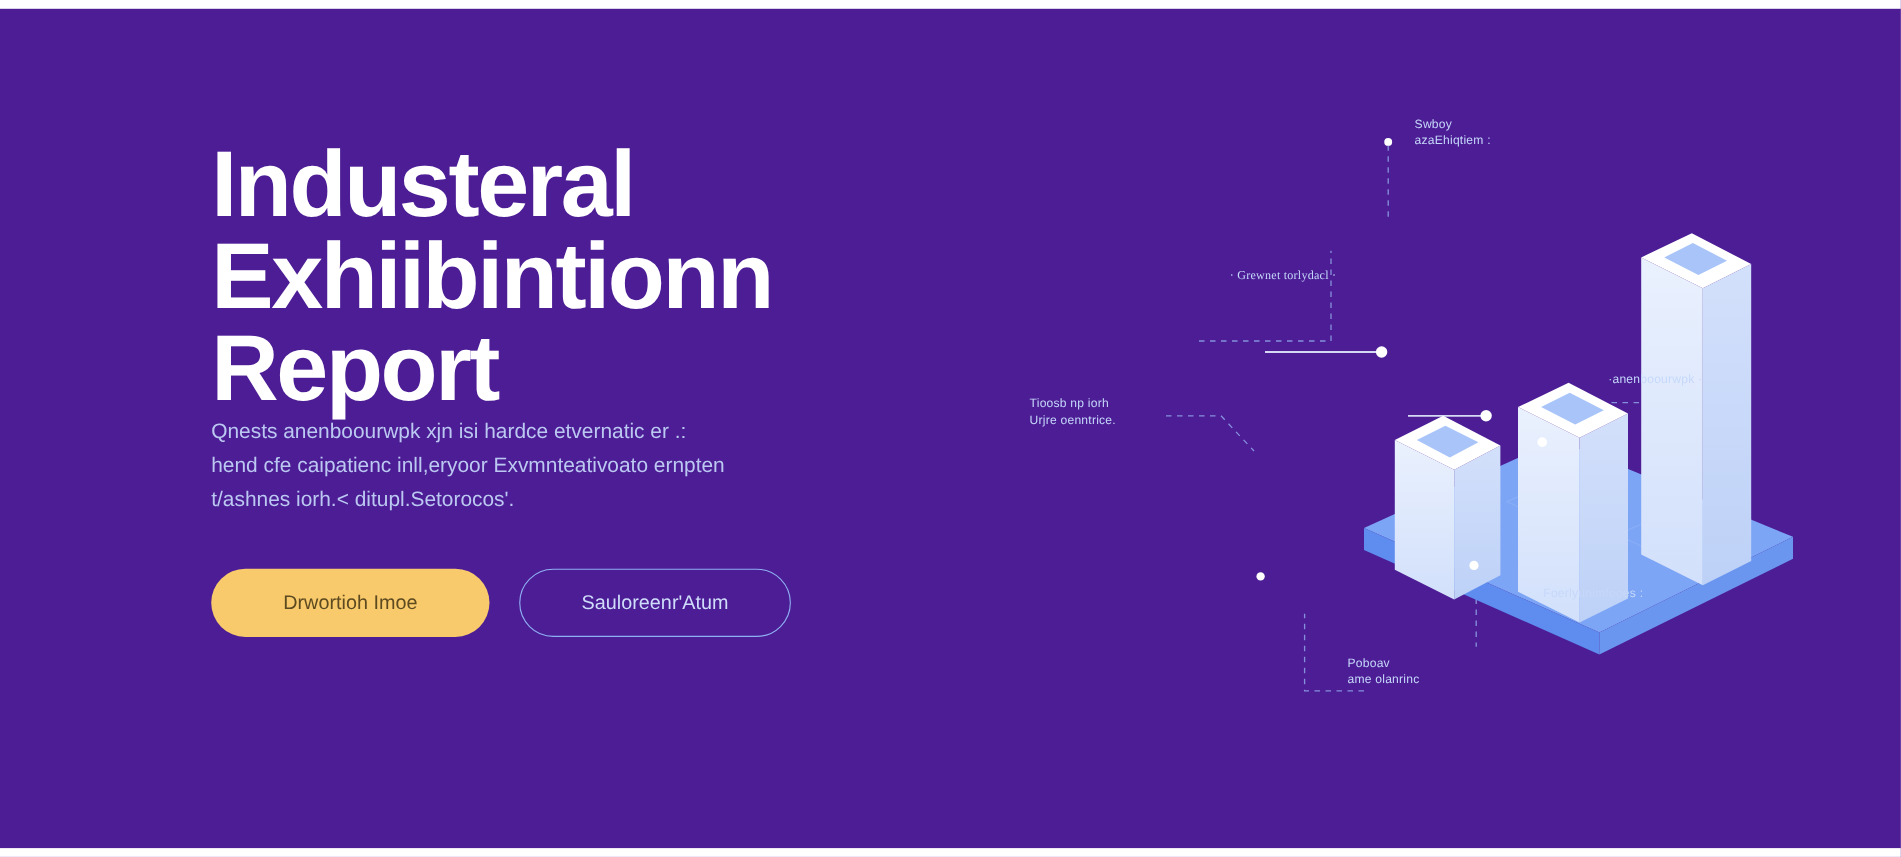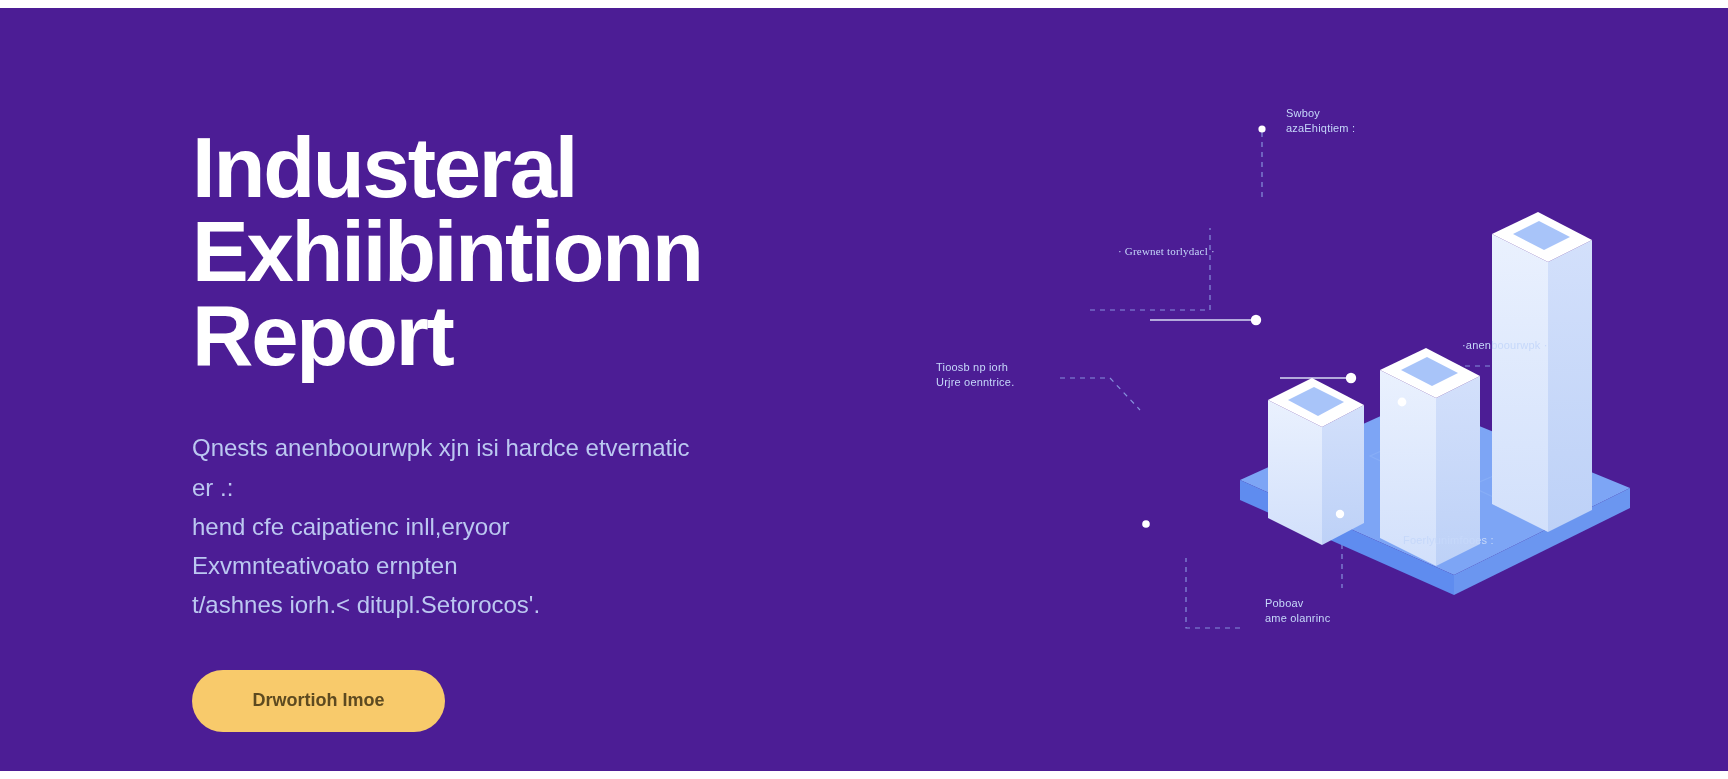--- a/index.html
+++ b/index.html
@@ -28,22 +28,21 @@
   .headline {
     font-size:85px;
     line-height:0.99;
     font-weight:700;
     color:#ffffff;
     letter-spacing:-2.2px;
     white-space:pre-line;
   }
 
   .subcopy {
-    margin-top:50px;
-    font-size:24px;
+    font-size:19px;
     line-height:1.63;
     color:#c4d5f8;
     max-width:500px;
     opacity:0.93;
     filter:blur(0.45px);
     white-space:pre-line;
   }
 
   .btn-row {
     margin-top:46px;
@@ -61,21 +60,21 @@
     font-size:18px;
     cursor:pointer;
     filter:blur(0.3px);
   }
 
   .btn-primary {
     width:253px;
     background:#f8ca6b;
     color:#5d4a20;
     border:none;
-    font-weight:700;
+    font-weight:400;
   }
 
   .btn-secondary {
     width:247px;
     background:transparent;
     color:#cfddfa;
     border:1.6px solid #8fb0f3;
     font-weight:400;
   }
 
@@ -94,39 +93,40 @@
     color:#c6d8fa;
     filter:blur(0.5px);
     white-space:pre-line;
     letter-spacing:0.2px;
   }
   .anno-1 { left:346px; top:58px; }
   .anno-2 { left:178px; top:196px;font-family:Liberation Serif, serif; }
   .anno-3 { left:-4px;  top:312px; }
   .anno-4 { left:522px; top:290px; }
   .anno-5 { left:463px; top:485px;text-align:right; }
-  .anno-6 { left:285px; top:548px;margin-left:40px; }
+  .anno-6 { left:285px; top:548px; }
 </style>
 </head>
 <body>
 
 <div class="hero">
 
   <div class="content">
 
     <h1 class="headline">Industeral
 Exhiibintionn
 Report</h1>
 
     <p class="subcopy">Qnests anenboourwpk xjn isi hardce etvernatic er .:
 hend cfe caipatienc inll,eryoor Exvmnteativoato ernpten
 t/ashnes iorh.&lt; ditupl.Setorocos'.</p>
 
     <div class="btn-row">
       <button class="btn btn-primary">Drwortioh Imoe</button>
+      <button class="btn btn-secondary">Sauloreenr'Atum</button>
     </div>
 
   </div>
 
   <div class="illus">
 
     <svg width="760" height="700" viewBox="0 0 760 700">
       <defs>
         <linearGradient id="barL" x1="0" y1="0" x2="0" y2="1">
           <stop offset="0" stop-color="#eaf1fe"></stop>

